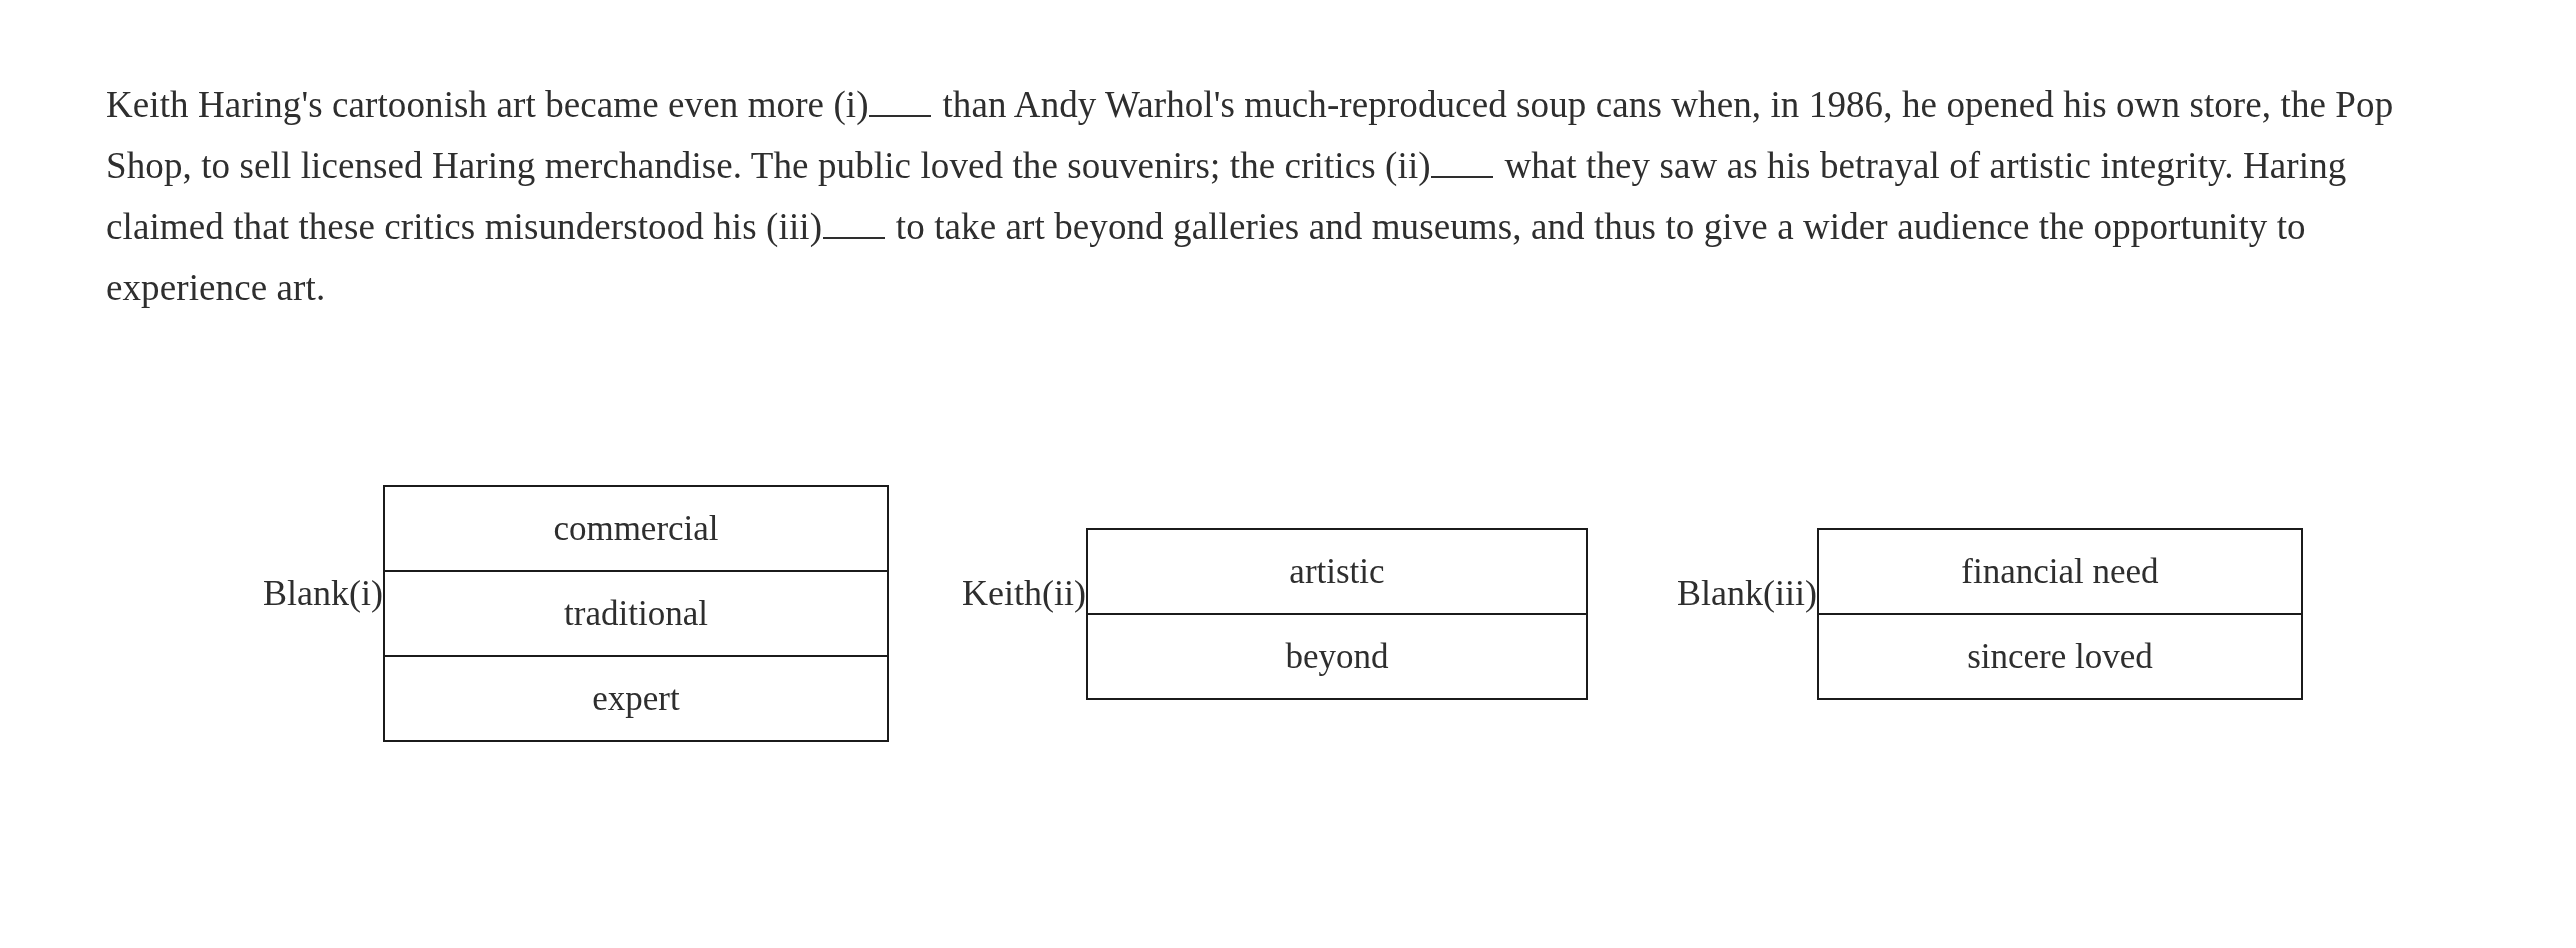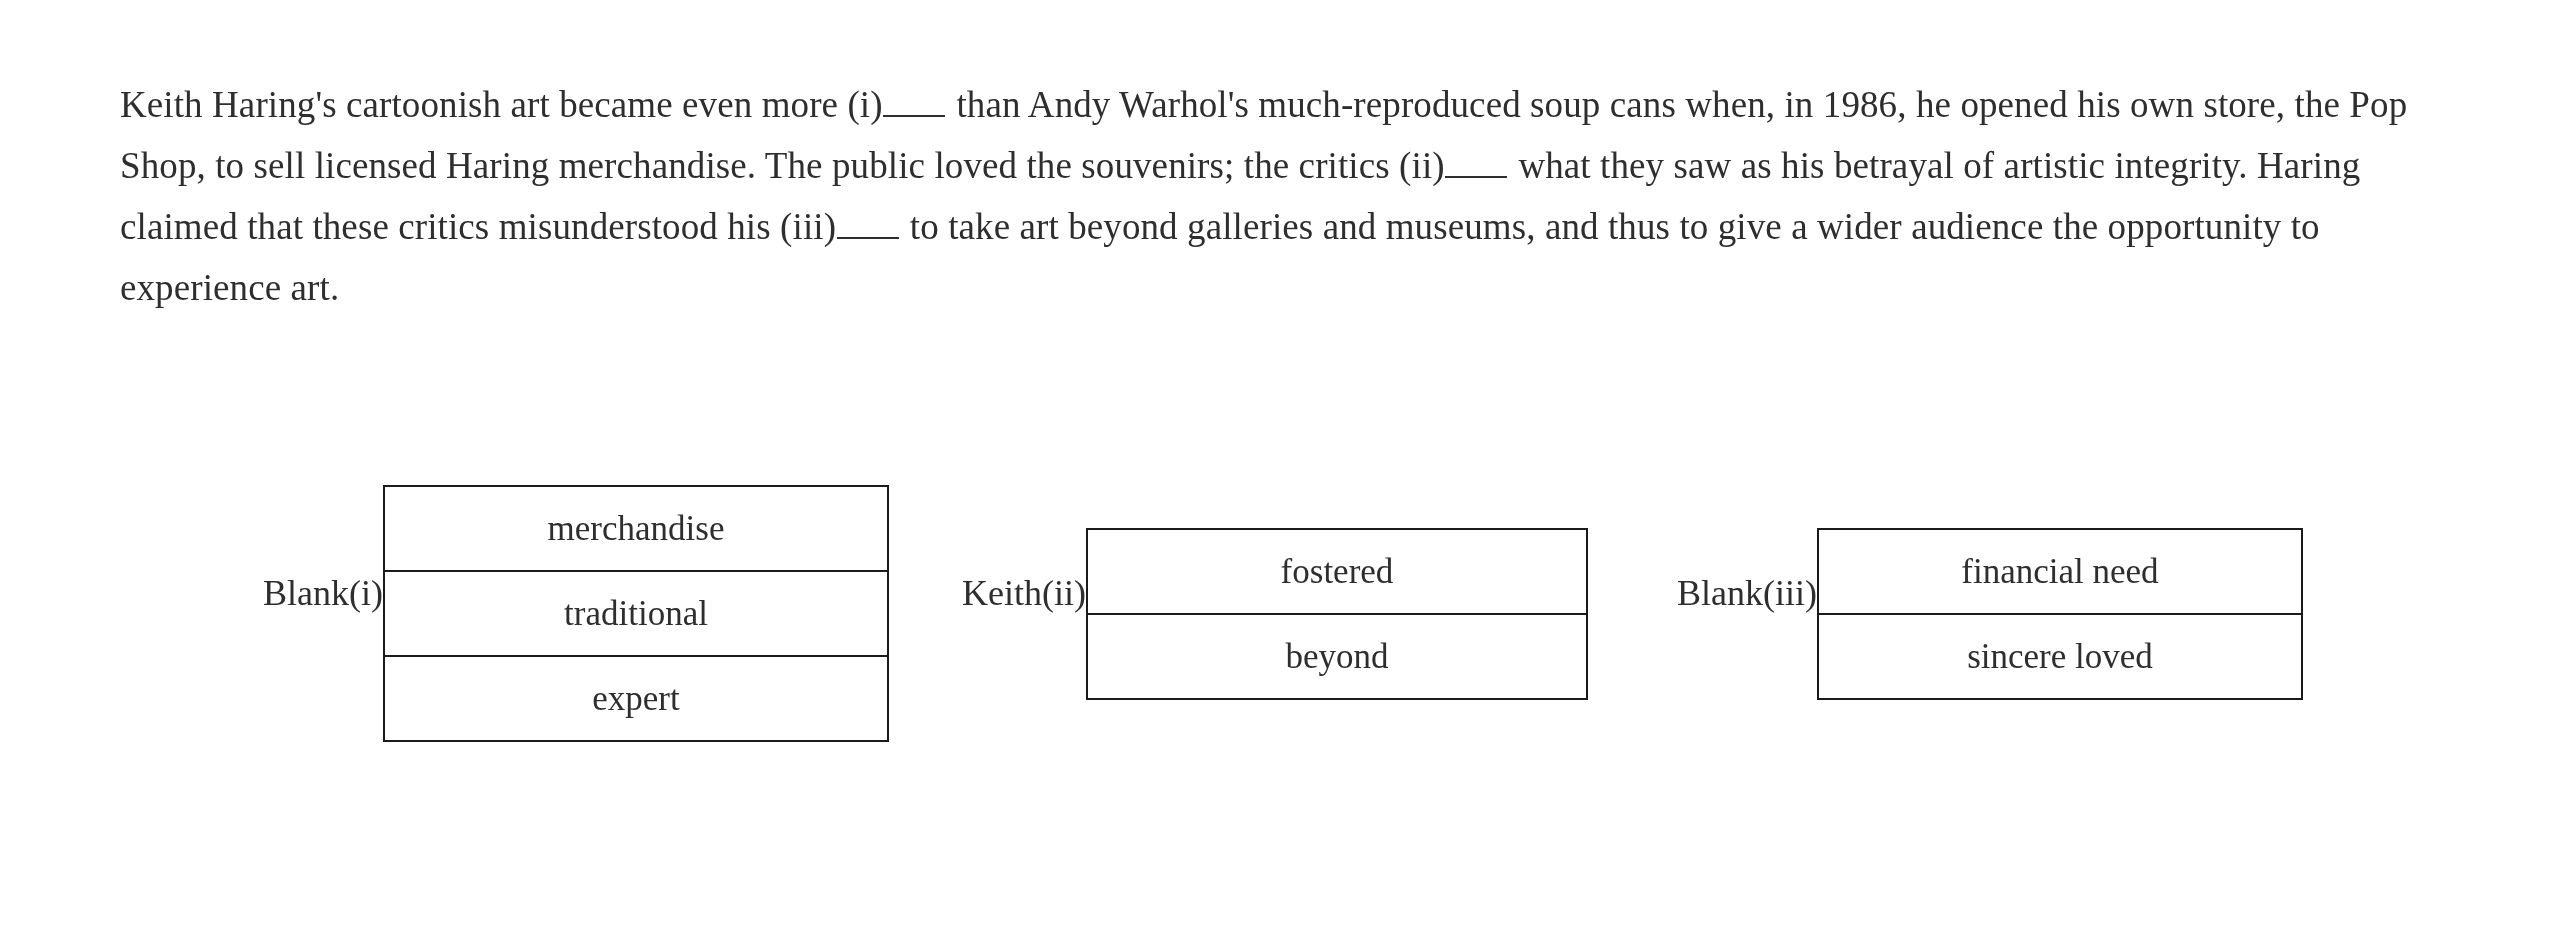--- a/index.html
+++ b/index.html
@@ -18,21 +18,21 @@
   .page {
     position: relative;
     width: 2576px;
     height: 948px;
     box-sizing: border-box;
   }
 
   
   .passage {
     position: absolute;
-    left: 120px;
+    left: 106px;
     top: 37px;
     width: 2334px;
     font-size: 37px;
     line-height: 61px;
     color: #2e2e2e;
     text-align: left;
     letter-spacing: 0.1px;
   }
   .passage .blank {
     display: inline-block;
@@ -96,38 +96,38 @@
 
   <p class="passage"><span>Keith Haring's cartoonish art became even more (i)</span><span class="blank"></span><span> than Andy Warhol's much-reproduced soup cans when, in 1986, he opened his own store, the Pop Shop, to sell licensed Haring merchandise. The public loved the souvenirs; the critics (ii)</span><span class="blank"></span><span> what they saw as his betrayal of artistic integrity. Haring claimed that these critics misunderstood his (iii)</span><span class="blank"></span><span> to take art beyond galleries and museums, and thus to give a wider audience the opportunity to experience art.</span></p>
 
   <div class="answer-area">
 
     <div class="blank-group">
       <div class="blank-heading">Blank(i)</div>
       <table class="choice-table">
         <tbody>
           <tr>
-            <td>merchandise</td>
+            <td>commercial</td>
           </tr>
           <tr>
             <td>traditional</td>
           </tr>
           <tr>
             <td>expert</td>
           </tr>
         </tbody>
       </table>
     </div>
 
     <div class="blank-group">
       <div class="blank-heading">Keith(ii)</div>
       <table class="choice-table">
         <tbody>
           <tr>
-            <td>fostered</td>
+            <td>artistic</td>
           </tr>
           <tr>
             <td>beyond</td>
           </tr>
         </tbody>
       </table>
     </div>
 
     <div class="blank-group">
       <div class="blank-heading">Blank(iii)</div>

